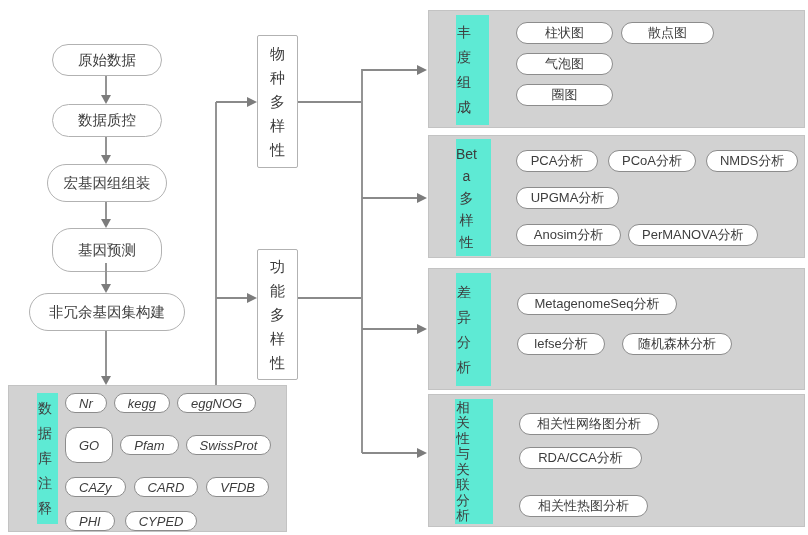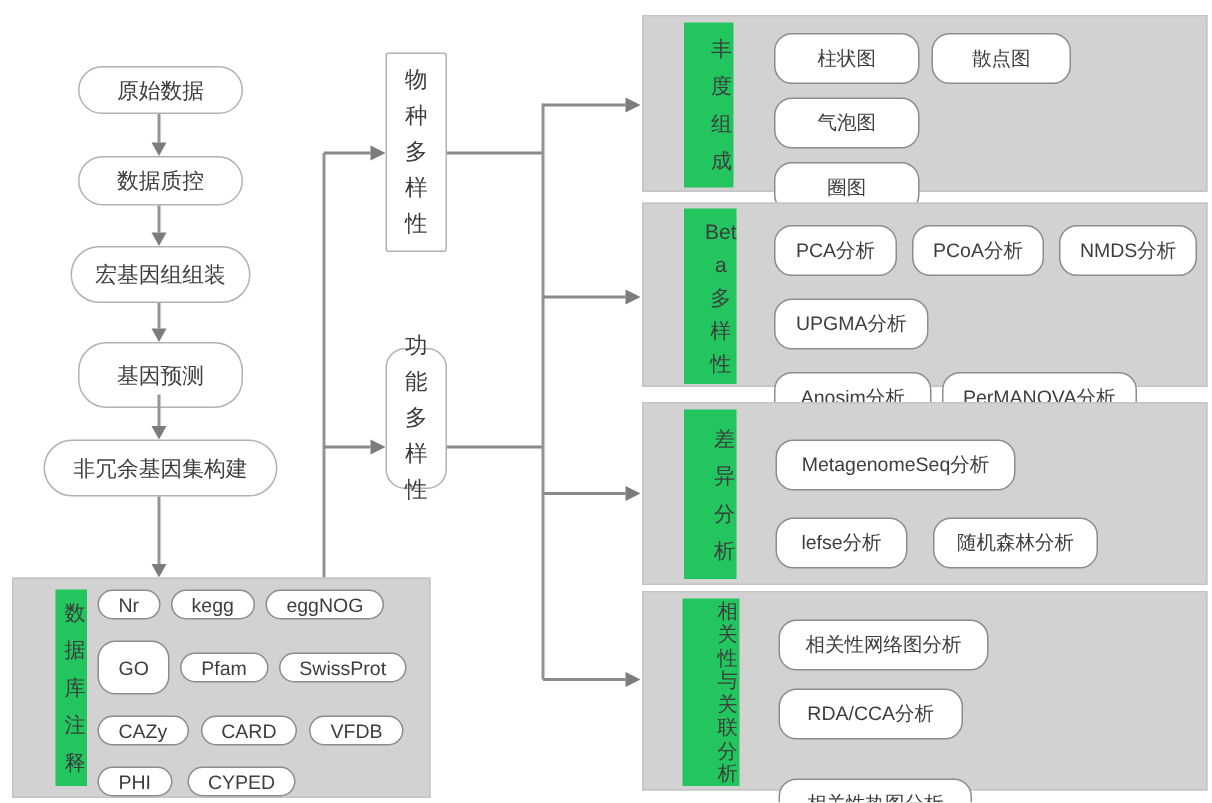--- a/index.html
+++ b/index.html
@@ -18,28 +18,28 @@
   .vbox{
     position:absolute;background:#fff;border:1.5px solid #b2b2b2;border-radius:2px;
     display:flex;align-items:center;justify-content:center;box-sizing:border-box;
   }
   .vbox .vtext{width:17px;word-break:break-all;text-align:center;font-size:15px;line-height:24px;color:#3d3d3d;}
   
   .gpanel{
     position:absolute;background:#d2d2d2;border:1px solid #c3c3c3;box-sizing:border-box;
   }
   .strip{
-    position:absolute;background:#22c55e;display:flex;align-items:center;justify-content:flex-end;box-sizing:border-box;
+    position:absolute;background:#5eead4;display:flex;align-items:center;justify-content:flex-start;box-sizing:border-box;
   }
   .strip .vtext{word-break:break-all;text-align:center;color:#3d3d3d;}
   
   .prow{display:flex;align-items:center;}
   .rows{position:absolute;display:flex;flex-direction:column;}
   .pill{
-    background:#fff;border:1.4px solid #8c8c8c;border-radius:12px;height:34px;
+    background:#fff;border:1.4px solid #8c8c8c;border-radius:12px;height:22px;
     display:flex;align-items:center;justify-content:center;
     font-size:13px;white-space:nowrap;box-sizing:border-box;padding:0 13px;color:#3d3d3d;
   }
   
   .vline{position:absolute;width:2px;background:#949494;}
   .hline{position:absolute;height:2px;background:#8a8a8a;}
   .ar{position:absolute;width:0;height:0;border-top:5px solid transparent;border-bottom:5px solid transparent;border-left:10px solid #7c7c7c;}
   .ad{position:absolute;width:0;height:0;border-left:5px solid transparent;border-right:5px solid transparent;border-top:9px solid #7c7c7c;}
 </style>
 </head>
@@ -61,21 +61,21 @@
   <div class="ad" style="left:101px;top:219px;"></div>
   <div class="vline" style="left:105px;top:263px;height:21px;"></div>
   <div class="ad" style="left:101px;top:284px;"></div>
   <div class="vline" style="left:105px;top:331px;height:45px;"></div>
   <div class="ad" style="left:101px;top:376px;"></div>
 
   <div class="gpanel" style="left:8px;top:385px;width:279px;height:147px;">
     <div class="strip" style="left:28px;top:7px;width:21px;height:131px;">
       <div class="vtext" style="width:16px;font-size:14px;line-height:25px;">数据库注释</div>
     </div>
-    <div class="rows" style="left:56px;top:7px;gap:14px;">
+    <div class="rows" style="left:56px;top:7px;gap:14px;font-style:italic;">
       <div class="prow" style="gap:7px;">
         <div class="pill" style="height:20px;">Nr</div>
         <div class="pill" style="height:20px;">kegg</div>
         <div class="pill" style="height:20px;">eggNOG</div>
       </div>
       <div class="prow" style="gap:7px;">
         <div class="pill" style="height:36px;">GO</div>
         <div class="pill" style="height:20px;">Pfam</div>
         <div class="pill" style="height:20px;">SwissProt</div>
       </div>
@@ -87,21 +87,21 @@
       <div class="prow" style="gap:10px;">
         <div class="pill" style="height:20px;">PHI</div>
         <div class="pill" style="height:20px;">CYPED</div>
       </div>
     </div>
   </div>
 
   <div class="vbox" style="left:257px;top:35px;width:41px;height:133px;">
     <div class="vtext">物种多样性</div>
   </div>
-  <div class="vbox" style="left:257px;top:232px;width:41px;height:94px;border-radius:13px;">
+  <div class="vbox" style="left:257px;top:249px;width:41px;height:131px;">
     <div class="vtext">功能多样性</div>
   </div>
 
   <div class="vline" style="left:215px;top:102px;height:283px;"></div>
   <div class="hline" style="left:216px;top:101px;width:31px;"></div>
   <div class="ar" style="left:247px;top:97px;"></div>
   <div class="hline" style="left:216px;top:297px;width:31px;"></div>
   <div class="ar" style="left:247px;top:293px;"></div>
 
   <div class="hline" style="left:298px;top:101px;width:64px;"></div>

